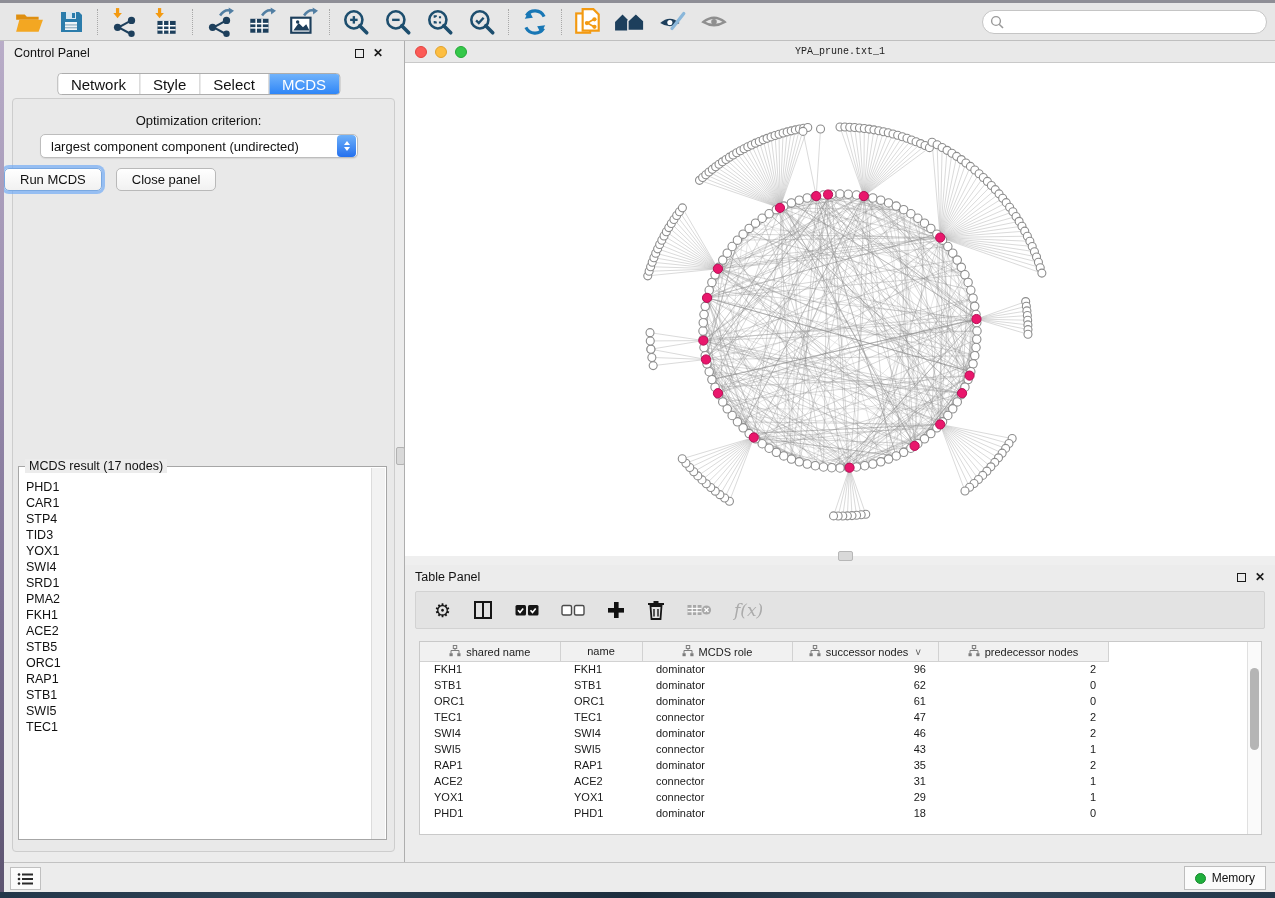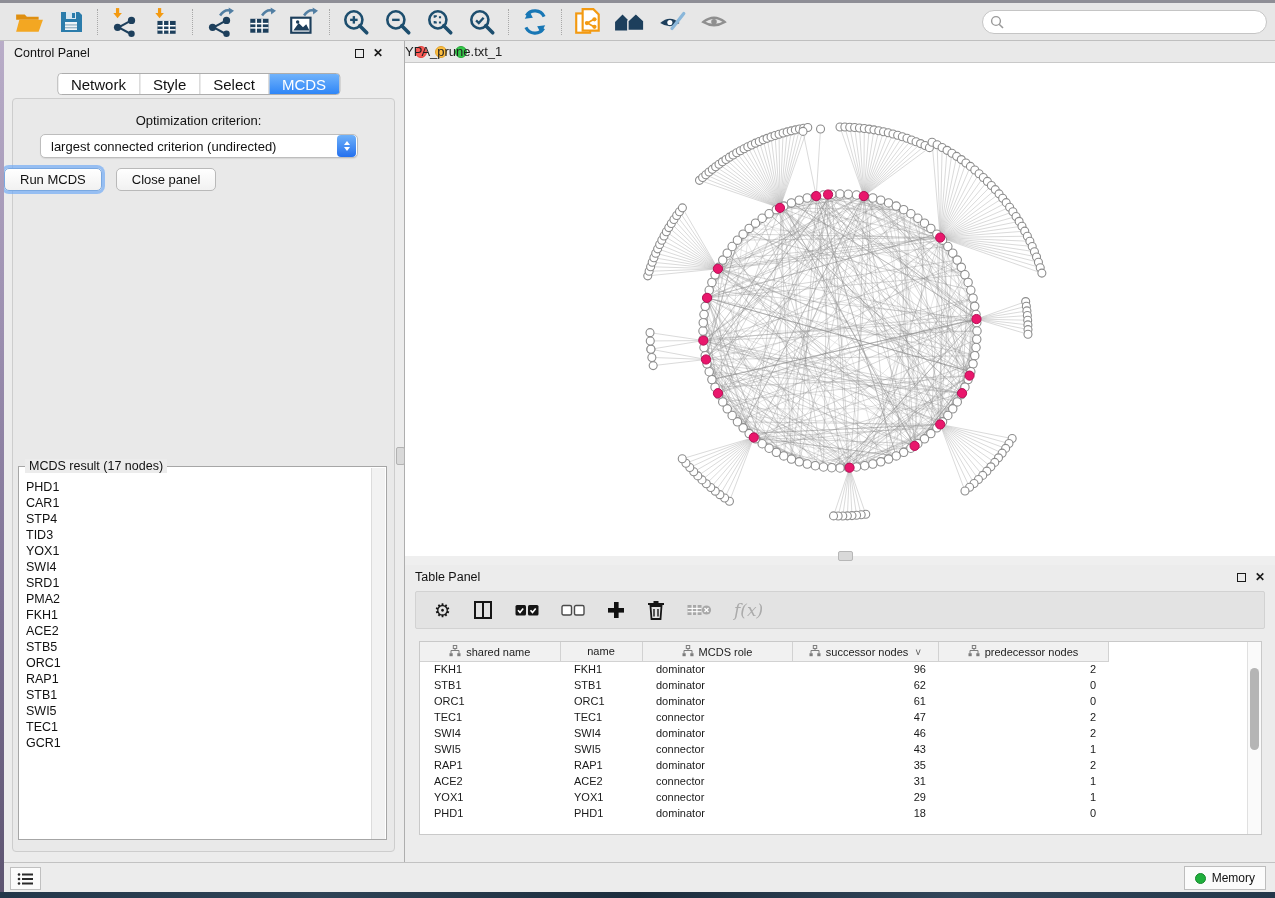--- a/index.html
+++ b/index.html
@@ -74,21 +74,21 @@
 
   
   .netwin { position:absolute; left:405px; top:41px; width:870px; height:515px; background:#fff; }
   .net-titlebar { position:absolute; left:0; top:0; width:100%; height:22px; background:#e9e9e9;
                   border-bottom:1px solid #c9c9c9; display:flex; align-items:center; }
   .lights { display:flex; gap:8px; padding-left:10px; }
   .light { width:12px; height:12px; border-radius:50%; }
   .light-red { background:#fc5b57; border:1px solid #e2443f; }
   .light-yellow { background:#fdbe41; border:1px solid #e0a32e; }
   .light-green { background:#35c84a; border:1px solid #24a837; }
-  .net-title { position:absolute; left:0; width:100%; text-align:left; font-size:13px; color:#222; }
+  .net-title { position:absolute; left:0; width:100%; text-align:center; font-size:10px; color:#222;font-family:Liberation Mono, monospace; }
   .net-canvas { position:absolute; left:0; top:22px; width:870px; height:493px; background:#fff; }
 
   
   .hdiv-gap { position:absolute; left:405px; top:556px; width:870px; height:9px; background:#efefef; }
   .hhandle { position:absolute; left:838px; top:551px; width:15px; height:10px; background:#d9d9d9;
              border:1px solid #b7b7b7; border-radius:2px; }
 
   
   .tpanel { position:absolute; left:405px; top:565px; width:870px; height:297px; background:#ececec; }
   .tp-toolbar { position:absolute; left:10px; top:26px; width:850px; height:38px; background:#e3e3e3;
@@ -306,21 +306,21 @@
     </div>
     <div class="cp-tabs">
         <div class="seg">Network</div>
         <div class="seg">Style</div>
         <div class="seg">Select</div>
         <div class="seg seg-on">MCDS</div>
       </div>
     <div class="cp-box"></div>
     <div class="opt-label">Optimization criterion:</div>
     <div class="mac-select">
-      <span class="val">largest connected criterion (undirected)</span>
+      <span class="val">largest component component (undirected)</span>
       <span class="stepper">
           <span class="tri-up"></span>
           <span class="tri-dn"></span>
         </span>
     </div>
     <div class="cp-buttons">
       <button class="btn btn-focus">Run MCDS</button>
       <button class="btn">Close panel</button>
     </div>
     <div class="fieldset">
@@ -335,21 +335,20 @@
           <div class="mcds-item">SRD1</div>
           <div class="mcds-item">PMA2</div>
           <div class="mcds-item">FKH1</div>
           <div class="mcds-item">ACE2</div>
           <div class="mcds-item">STB5</div>
           <div class="mcds-item">ORC1</div>
           <div class="mcds-item">RAP1</div>
           <div class="mcds-item">STB1</div>
           <div class="mcds-item">SWI5</div>
           <div class="mcds-item">TEC1</div>
-          <div class="mcds-item">GCR1</div>
         </div>
       <div class="list-gutter"></div>
     </div>
   </div>
 
   <div class="vdiv"></div>
   <div class="vhandle"></div>
 
   <div class="netwin">
     <div class="net-titlebar">

